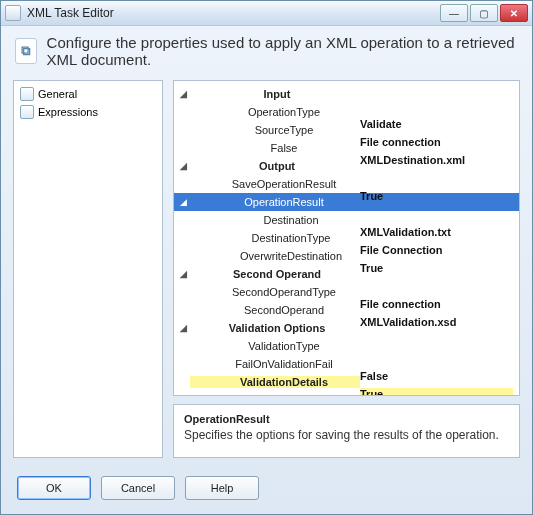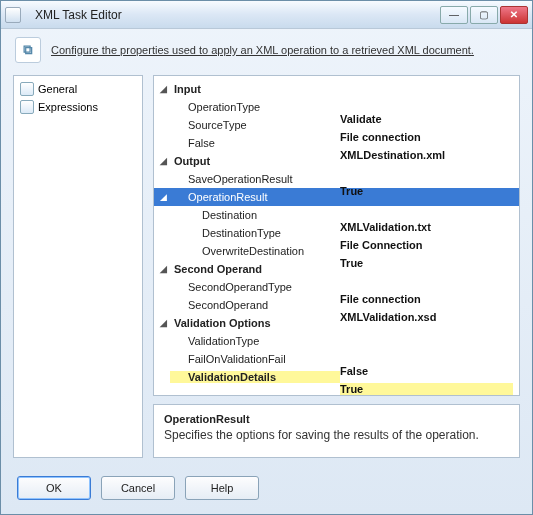--- a/index.html
+++ b/index.html
@@ -27,21 +27,21 @@
     align-items: center;
     padding: 0 4px;
   }
   .titlebar-icon {
     width: 16px; height: 16px;
     margin-right: 6px;
     background: linear-gradient(to bottom,#fff,#d0e0f0);
     border:1px solid #9ab;
     border-radius:2px;
   }
-  .titlebar-text { flex:1; color:#222; font-size:12px;margin-left:8px; }
+  .titlebar-text { flex:1; color:#222; font-size:12px; }
   .window-controls { display:flex; gap:2px; }
   .win-btn {
     width:28px; height:18px;
     border:1px solid #8aa;
     border-radius:2px;
     background:linear-gradient(to bottom,#f5faff,#d9e7f5);
     display:flex;align-items:center;justify-content:center;
     font-size:10px;color:#333;
     cursor:pointer;
   }
@@ -55,29 +55,29 @@
     gap:10px;
   }
   .desc-icon {
     width:26px;height:26px;
     border:1px solid #bcd;
     background:#fff;
     border-radius:3px;
     display:flex;align-items:center;justify-content:center;
     color:#58a;font-weight:bold;font-size:13px;
   }
-  .desc-text { color:#333;font-size:11px;text-decoration:underline; }
+  .desc-text { color:#333;font-size:15px; }
   .body {
     flex:1;
     display:flex;
     gap:10px;
     padding:0 12px 8px 12px;
   }
   .side-panel {
-    width:130px;
+    width:150px;
     background:#fff;
     border:1px solid #b0c0d0;
     padding:4px 0;
   }
   .side-item {
     display:flex;align-items:center;gap:4px;
     padding:2px 6px;
     cursor:pointer;
   }
   .side-glyph {
@@ -101,21 +101,21 @@
     display:flex;align-items:center;
     height:18px;
     padding:0 6px;
     font-size:11px;
     color:#222;
   }
   .row.cat { font-weight:bold; }
   .caret {
     width:10px;display:inline-block;color:#555;font-size:9px;
   }
-  .lbl { flex:0 0 170px; padding-left:4px; }
+  .lbl { flex:0 0 170px; padding-left:4px;text-align:center; }
   .lbl.ind1 { padding-left:18px; }
   .lbl.ind2 { padding-left:32px; }
   .val { flex:1;font-weight:bold;color:#111;margin-top:23px; }
   .row.sel {
     background:#3a7bd5;color:#fff;
   }
   .row.sel .lbl, .row.sel .caret { color:#fff; }
   .row.hl .lbl, .row.hl .val {
     background:#fff89a;
     font-weight:bold;

